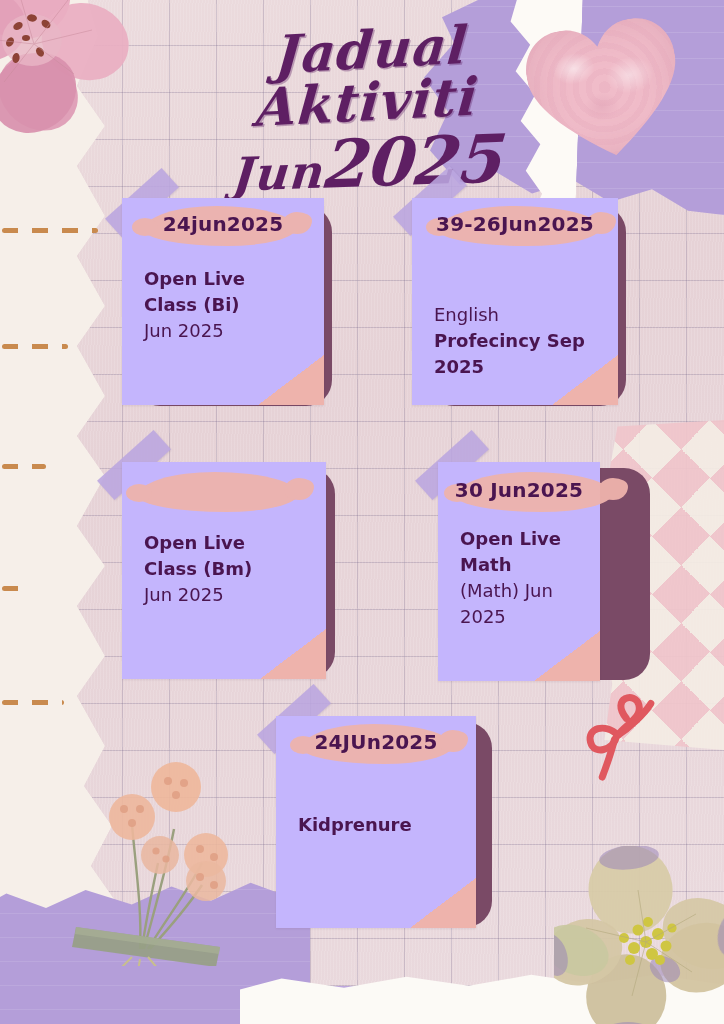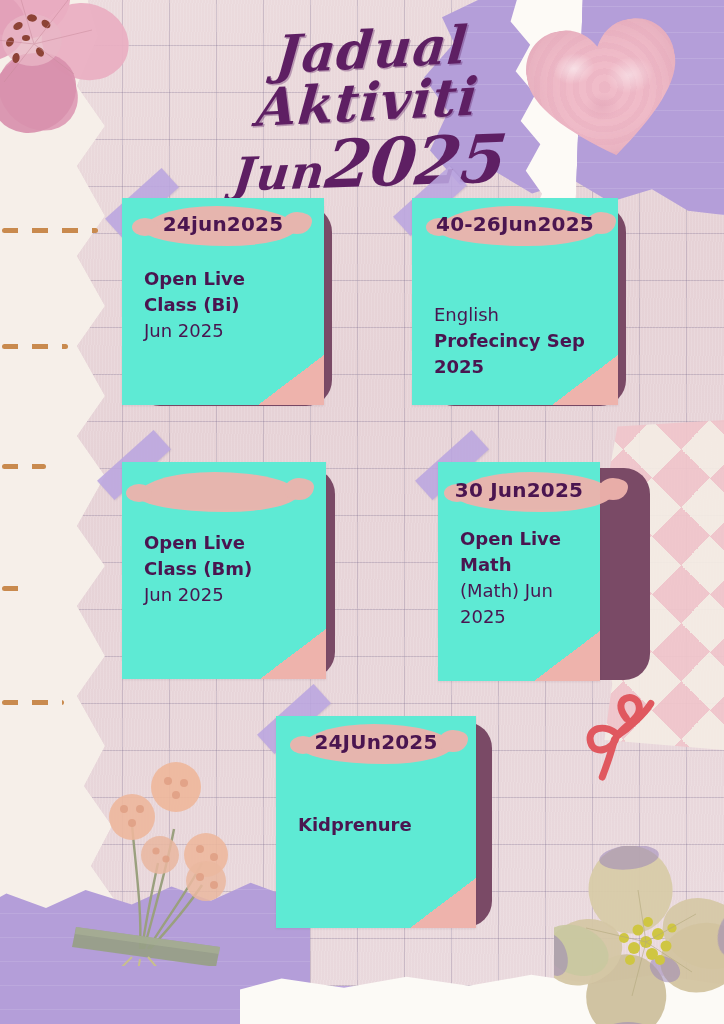--- a/index.html
+++ b/index.html
@@ -118,21 +118,21 @@
     font-style:italic;font-weight:700;color:#5e1f63;
     transform:rotate(-2deg) skewX(-8deg);
     margin-top:2px;line-height:1;
   }
   .title-2 .jun{font-size:46px;letter-spacing:1px;}
   .title-2 .yr{font-size:66px;letter-spacing:-1px;}
 
   
   .card{
     position:absolute;
-    background:#5eead4;
+    background:#c4b5fd;
     box-shadow:0 1px 2px rgba(90,50,80,.10);
   }
   .card-shadow{
     position:absolute;
     background:#7a4a66;
     border-radius:0 26px 26px 26px;
   }
   .tape{
     position:absolute;width:76px;height:26px;background:#bba6e0;
     opacity:.88;transform:rotate(-42deg);
@@ -224,21 +224,21 @@
       <div>Class (Bi)</div>
       <div class="lt">Jun 2025</div>
     </div>
     <div style="position:absolute;right:0;bottom:0;width:66px;height:50px;background:linear-gradient(to top left,#eeb3ac 50%,transparent 50%);"></div>
   </div>
 
   <div class="card-shadow" style="left:428px;top:206px;width:198px;height:200px;"></div>
   <div class="tape" style="left:392px;top:188px;"></div>
   <div class="card" style="left:412px;top:198px;width:206px;height:207px;">
     <div class="brush" style="left:26px;top:8px;width:162px;"></div>
-    <div class="card-date" style="top:14px;">40-26Jun2025</div>
+    <div class="card-date" style="top:14px;">39-26Jun2025</div>
     <div class="card-body" style="top:76px;margin-top:28px;">
       <div class="lt">English</div>
       <div>Profecincy Sep</div>
       <div>2025</div>
     </div>
     <div style="position:absolute;right:0;bottom:0;width:66px;height:50px;background:linear-gradient(to top left,#eeb3ac 50%,transparent 50%);"></div>
   </div>
 
   <div class="card-shadow" style="left:137px;top:468px;width:198px;height:210px;"></div>
   <div class="tape" style="left:96px;top:452px;"></div>

